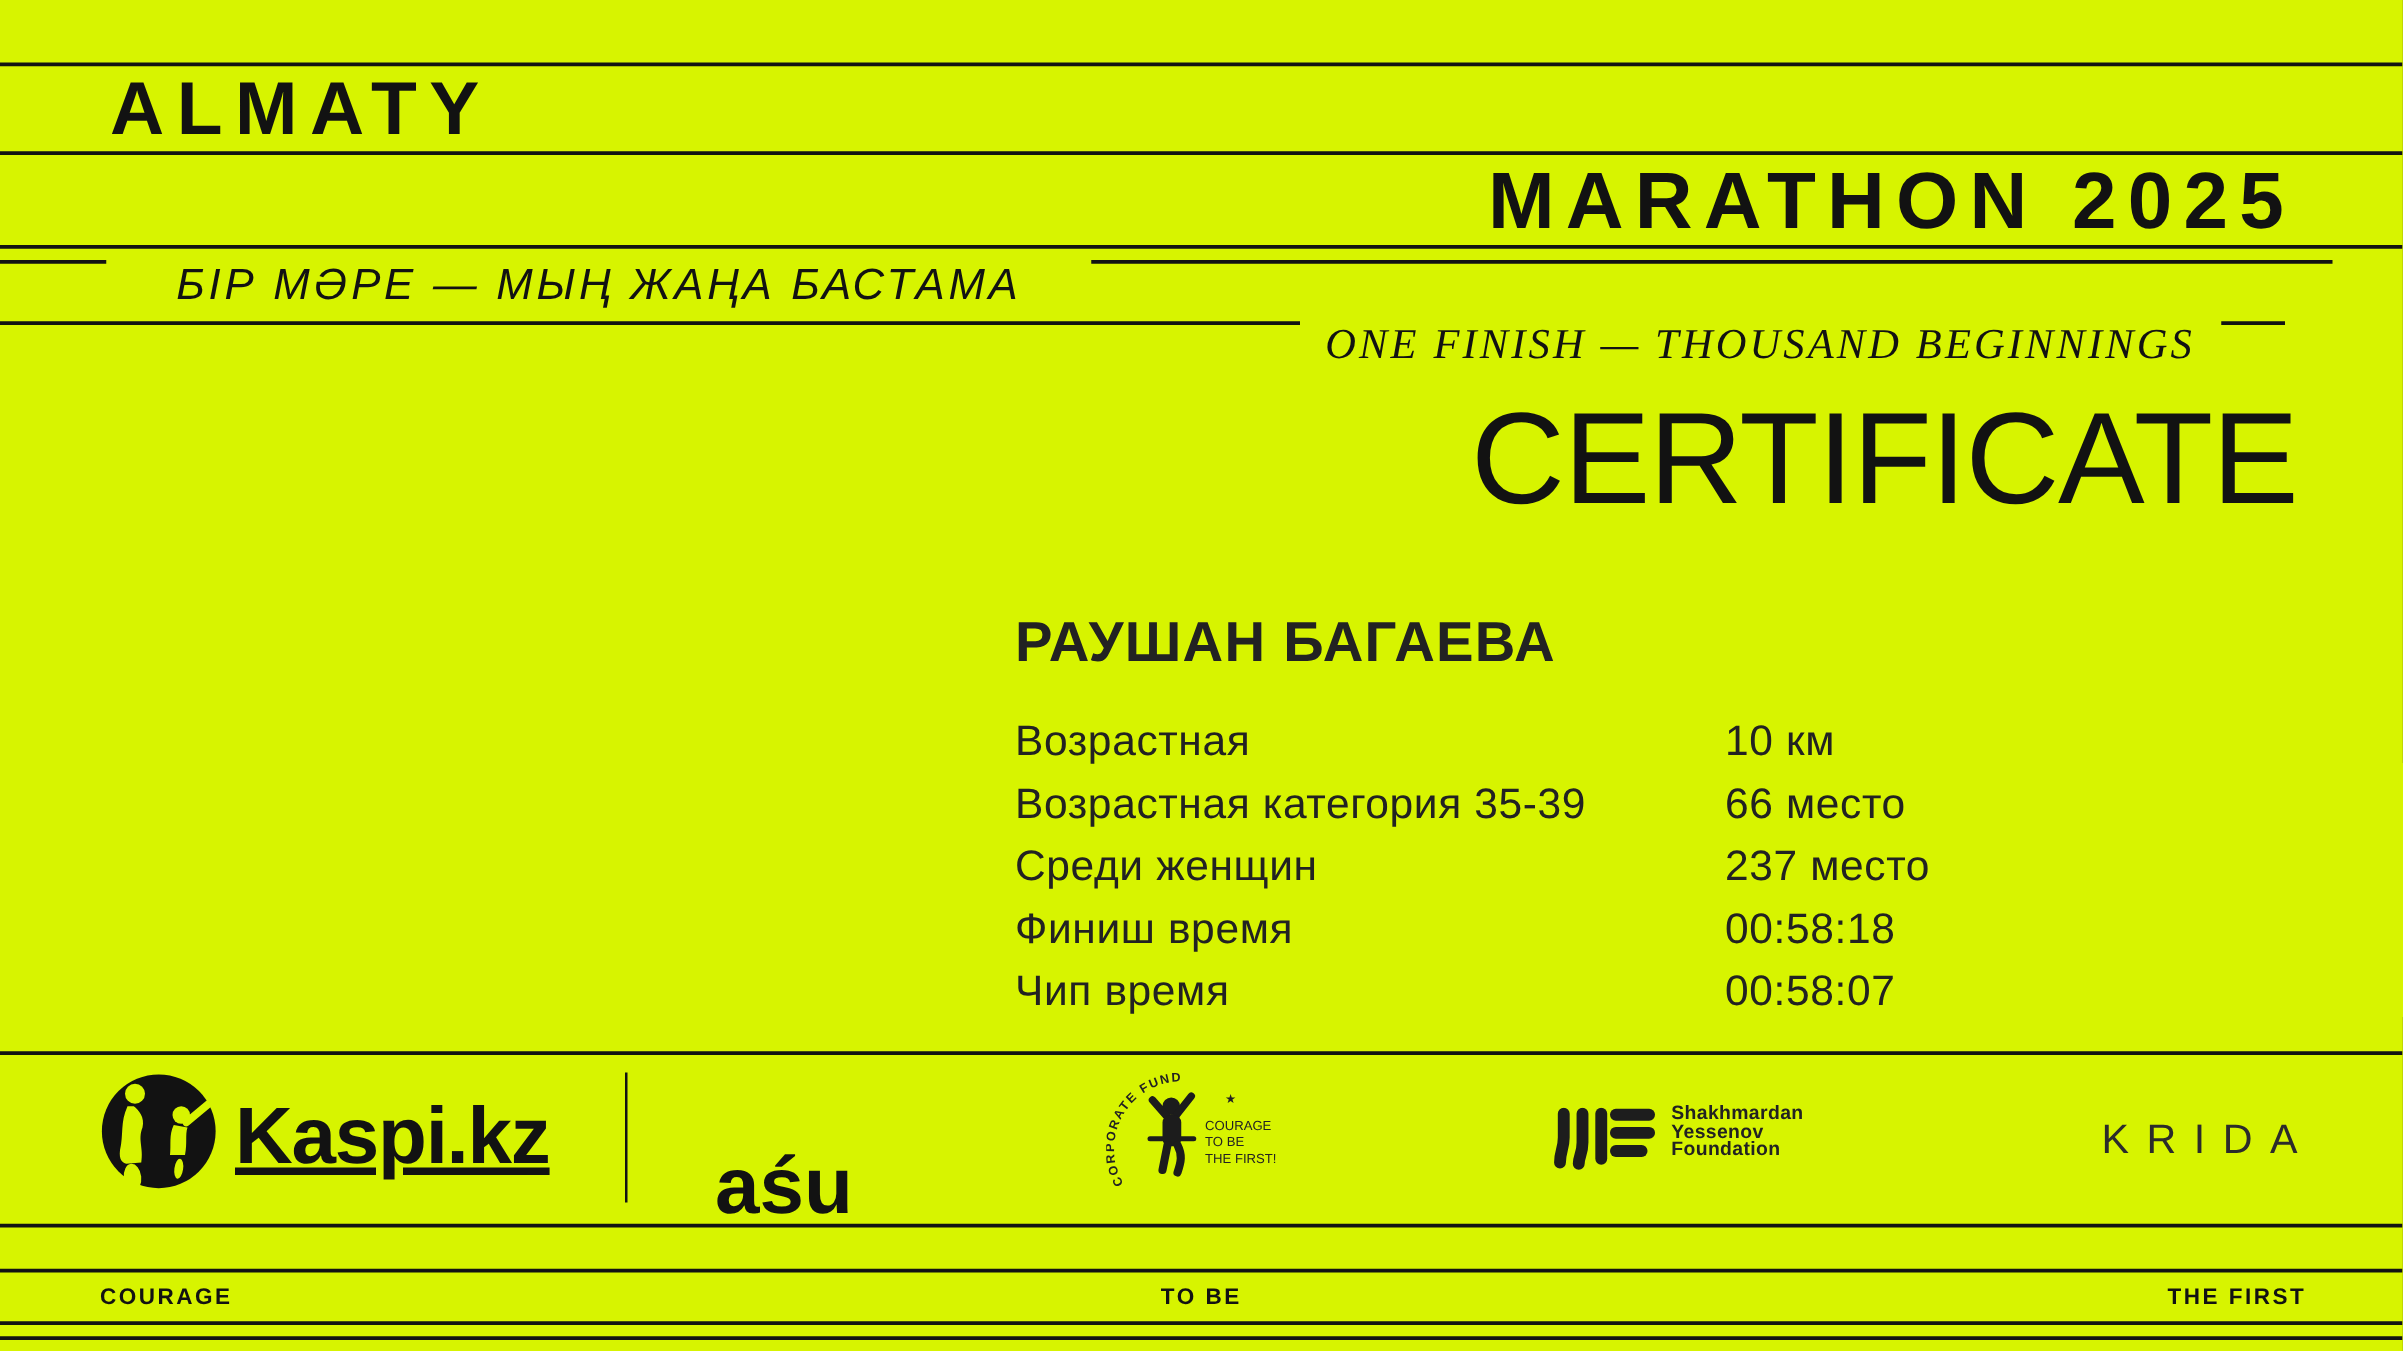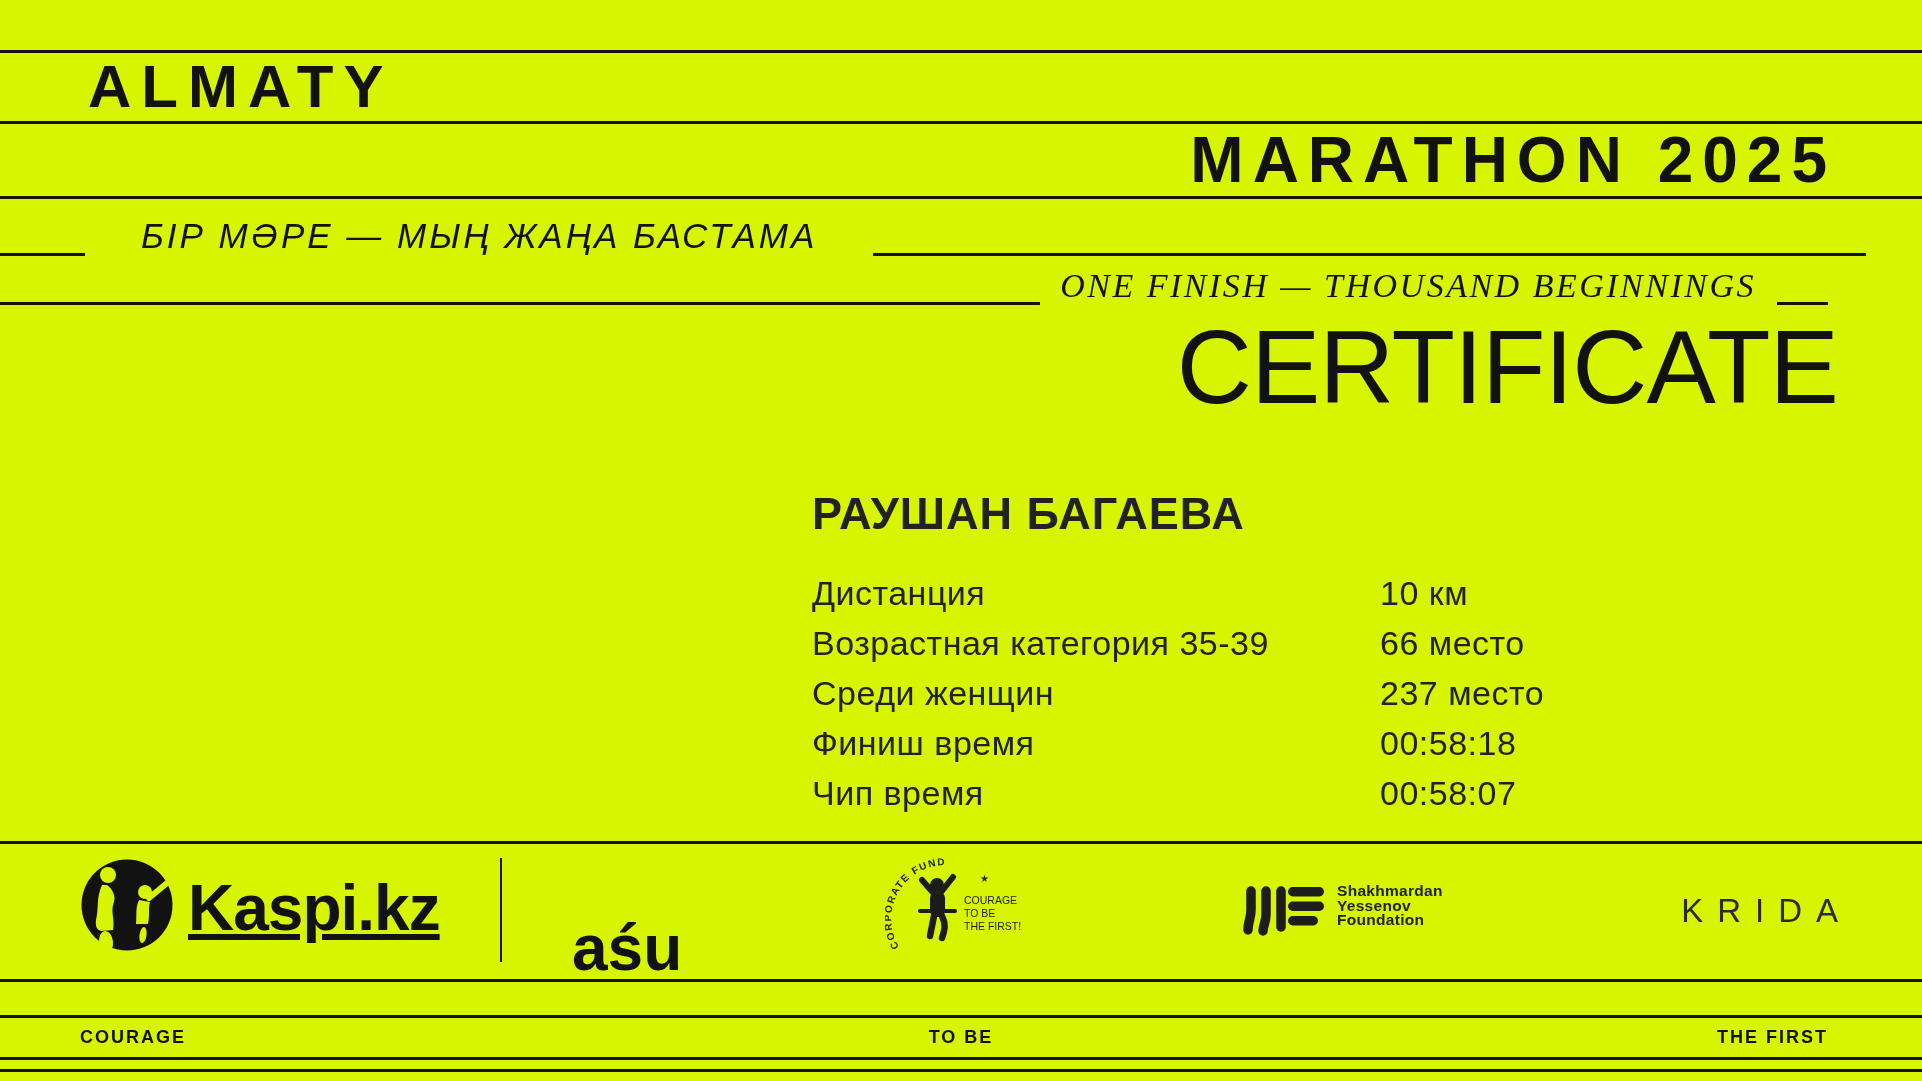--- a/index.html
+++ b/index.html
@@ -26,21 +26,21 @@
     font-size:60px;line-height:62px;font-weight:bold;letter-spacing:10px;
     color:var(--ink);white-space:nowrap;
   }
   .event{
     position:absolute;right:86px;top:127px;
     font-size:64px;line-height:66px;font-weight:bold;letter-spacing:9px;
     color:var(--ink);white-space:nowrap;
   }
   .slogan-row{
     position:absolute;left:0;width:1866px;height:48px;
-    display:flex;align-items:flex-end;
+    display:flex;align-items:flex-start;
   }
   .slogan-kk-row{top:208px;}
   .slogan-en-row{top:257px;padding-right:38px;}
   .slogan-row .dash{height:3px;background:var(--ink);flex:0 0 auto;}
   .slogan-row .longline{height:3px;background:var(--ink);flex:1 1 auto;}
   .slogan-kk-row .dash{width:85px;}
   .slogan-en-row .dash{width:51px;}
   .slogan-text{
     font-style:italic;font-weight:normal;white-space:nowrap;
     color:var(--ink);
@@ -91,21 +91,21 @@
     font-size:33px;line-height:33px;font-weight:normal;letter-spacing:14px;
     margin-right:-14px; 
     color:#2b2b2b;white-space:nowrap;
   }
   .bottom-word{
     position:absolute;top:1026px;font-size:18px;line-height:22px;font-weight:bold;
     letter-spacing:2px;color:var(--ink);white-space:nowrap;
   }
   .bottom-left{left:80px;}
   .bottom-center{left:50%;transform:translateX(-50%);}
-  .bottom-right{right:94px;}
+  .bottom-right{right:77px;}
 </style>
 </head>
 <body>
 
 <div class="page">
 
   <div class="rule r1"></div>
   <div class="rule r2"></div>
   <div class="rule r3"></div>
   <div class="rule r4"></div>
@@ -127,21 +127,21 @@
     <div class="longline"></div>
     <div class="slogan-text">ONE FINISH — THOUSAND BEGINNINGS</div>
     <div class="dash"></div>
   </div>
 
   <div class="doc-title">CERTIFICATE</div>
 
   <div class="participant-name">РАУШАН БАГАЕВА</div>
 
   <div class="results">
-    <div class="cell">Дистанция</div>
+    <div class="cell">Возрастная</div>
     <div class="cell">10 км</div>
     <div class="cell">Возрастная категория 35-39</div>
     <div class="cell">66 место</div>
     <div class="cell">Среди женщин</div>
     <div class="cell">237 место</div>
     <div class="cell">Финиш время</div>
     <div class="cell">00:58:18</div>
     <div class="cell">Чип время</div>
     <div class="cell">00:58:07</div>
   </div>

